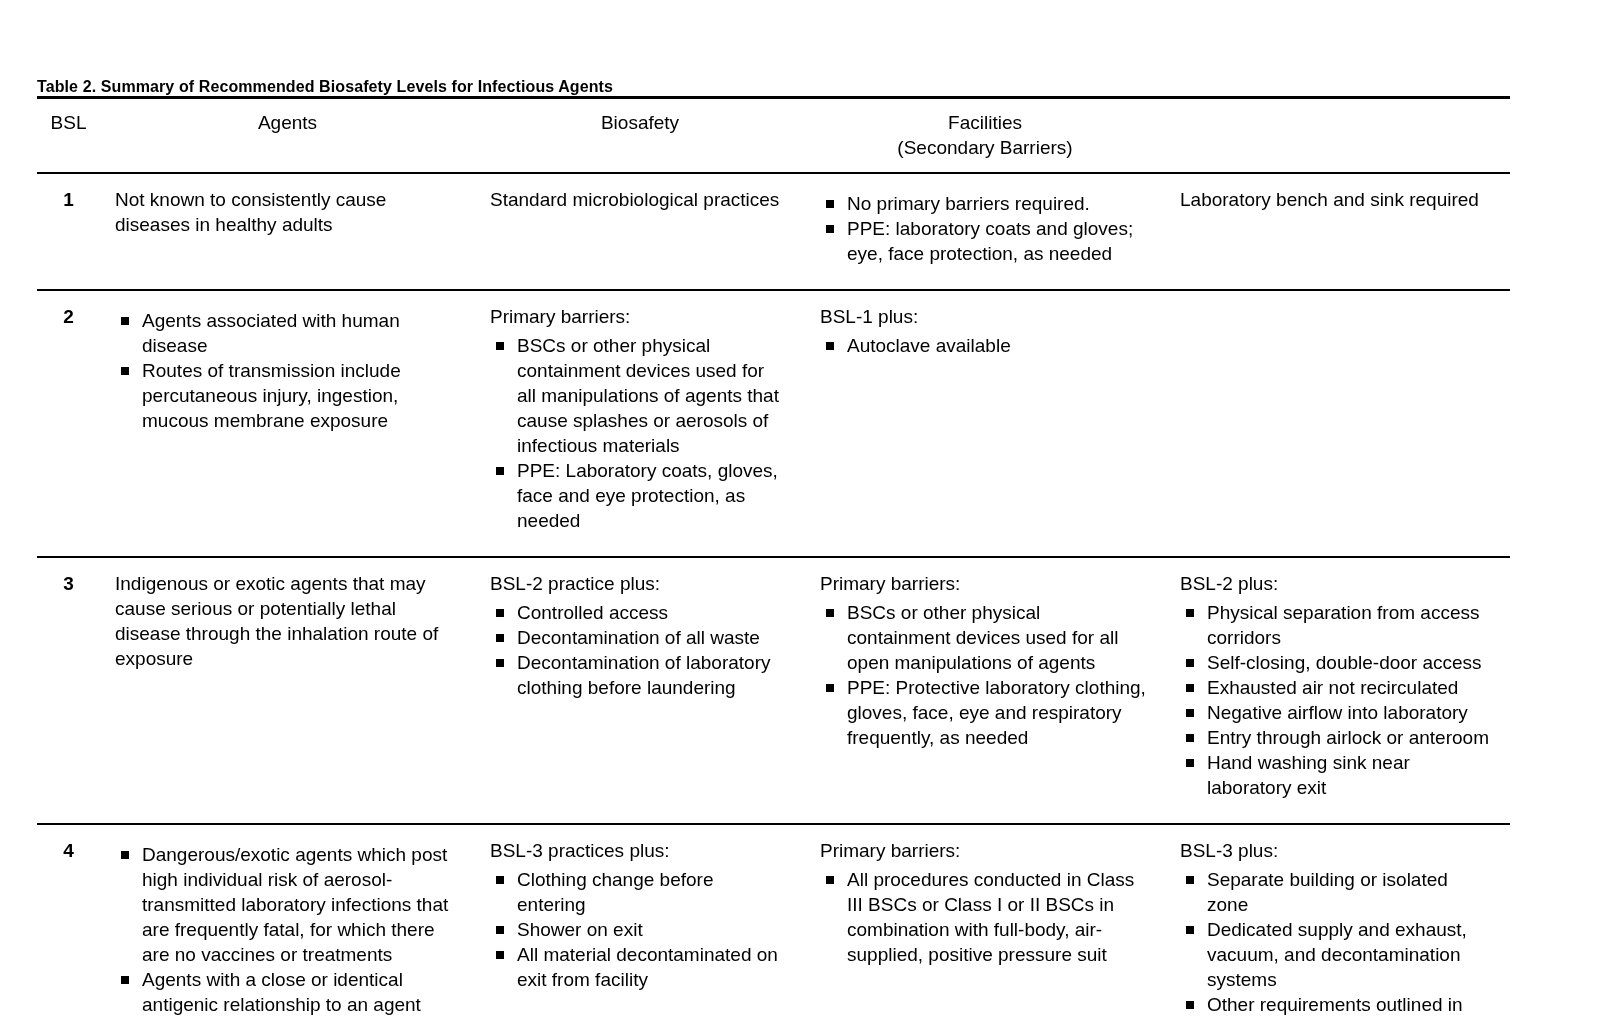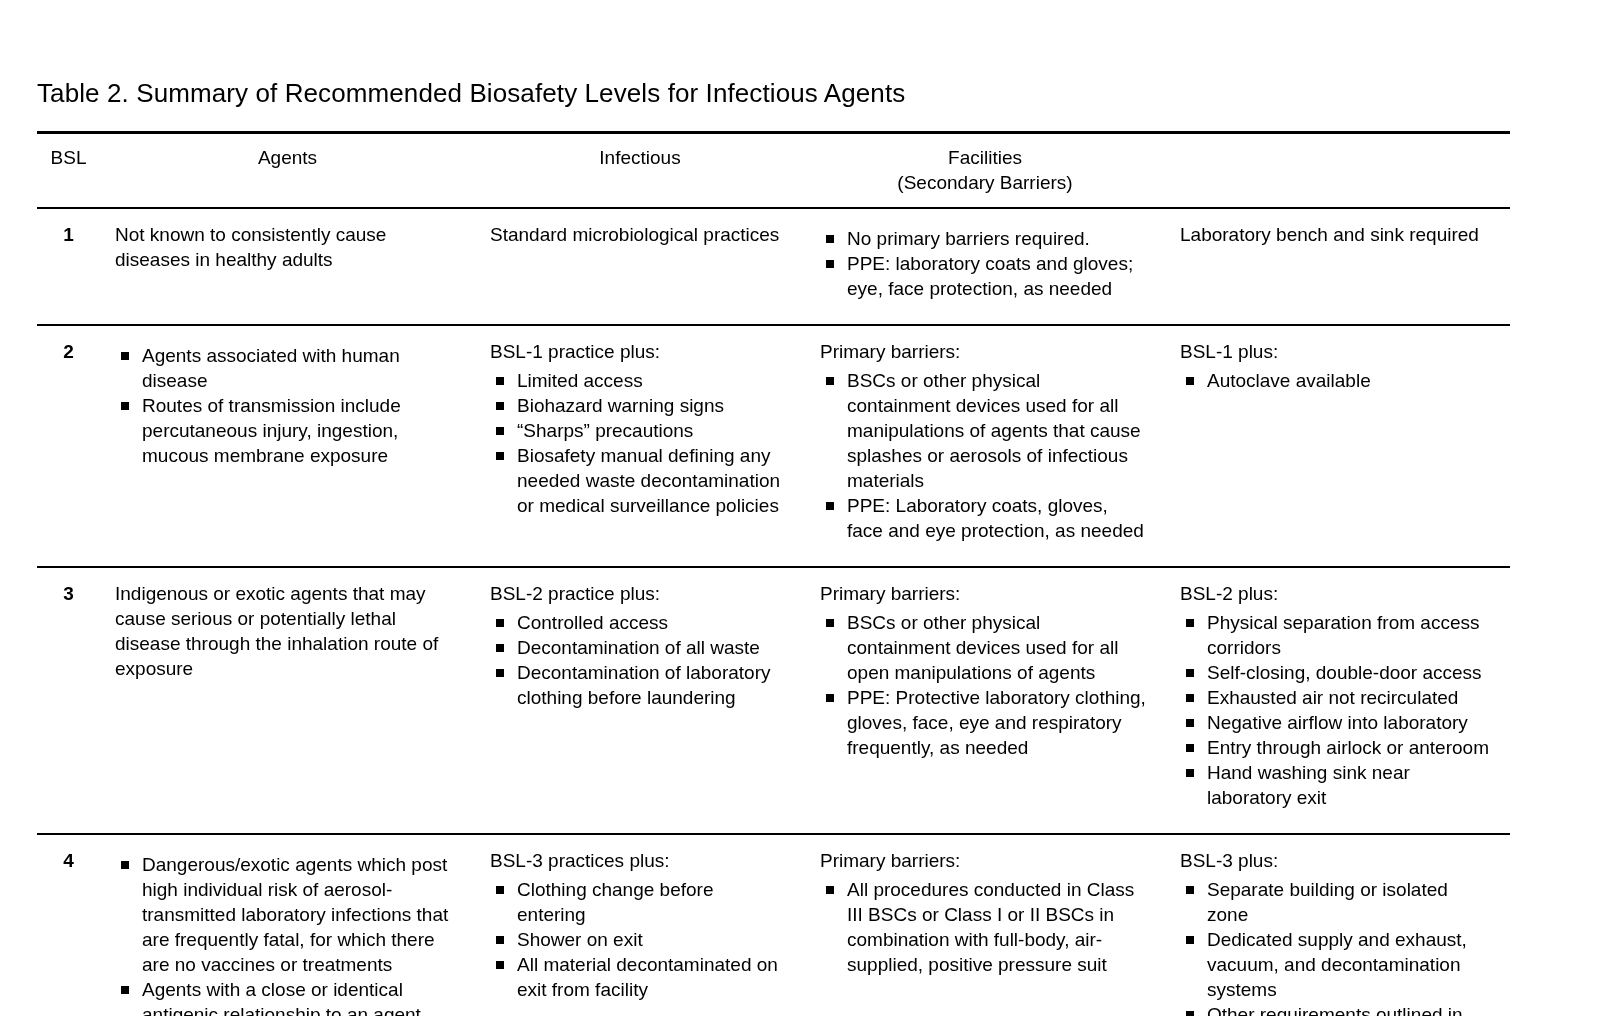--- a/index.html
+++ b/index.html
@@ -8,24 +8,23 @@
     font-family: "Liberation Sans", "DejaVu Sans", sans-serif;
     color: #000000;
   }
   .page {
     width: 1606px;
     min-height: 1016px;
     background: #ffffff;
     padding: 78px 96px 40px 37px;
   }
   .title {
-    font-size: 26px;
-    font-weight: normal;
+    font-size: 16px;
+    font-weight: bold;
     letter-spacing: 0.1px;
-    margin-bottom: 22px;
   }
   .tbl {
     width: 1473px;
     border-top: 3px solid #000;
     border-bottom: 3px solid #000;
     font-size: 19px;
     line-height: 25px;
   }
   .grid-row {
     display: grid;
@@ -77,21 +76,21 @@
 
 <div class="page">
 
   <div class="title">Table 2. Summary of Recommended Biosafety Levels for Infectious Agents</div>
 
   <div class="tbl">
 
     <div class="grid-row hdr">
       <div class="cell">BSL</div>
       <div class="cell">Agents</div>
-      <div class="cell">Infectious</div>
+      <div class="cell">Biosafety</div>
       <div class="cell">Facilities
 (Secondary Barriers)</div>
     </div>
 
     <div class="grid-row row">
       <div class="cell bsl-cell">1</div>
       <div class="cell">
         <div class="lead">Not known to consistently cause diseases in healthy adults</div>
       </div>
       <div class="cell">
@@ -107,29 +106,20 @@
         <div class="lead">Laboratory bench and sink required</div>
       </div>
     </div>
 
     <div class="grid-row row">
       <div class="cell bsl-cell">2</div>
       <div class="cell">
         <ul class="bullets">
           <li>Agents associated with human disease</li>
           <li>Routes of transmission include percutaneous injury, ingestion, mucous membrane exposure</li>
-        </ul>
-      </div>
-      <div class="cell">
-        <div class="lead">BSL-1 practice plus:</div>
-        <ul class="bullets">
-          <li>Limited access</li>
-          <li>Biohazard warning signs</li>
-          <li>“Sharps” precautions</li>
-          <li>Biosafety manual defining any needed waste decontamination or medical surveillance policies</li>
         </ul>
       </div>
       <div class="cell">
         <div class="lead">Primary barriers:</div>
         <ul class="bullets">
           <li>BSCs or other physical containment devices used for all manipulations of agents that cause splashes or aerosols of infectious materials</li>
           <li>PPE: Laboratory coats, gloves, face and eye protection, as needed</li>
         </ul>
       </div>
       <div class="cell">

